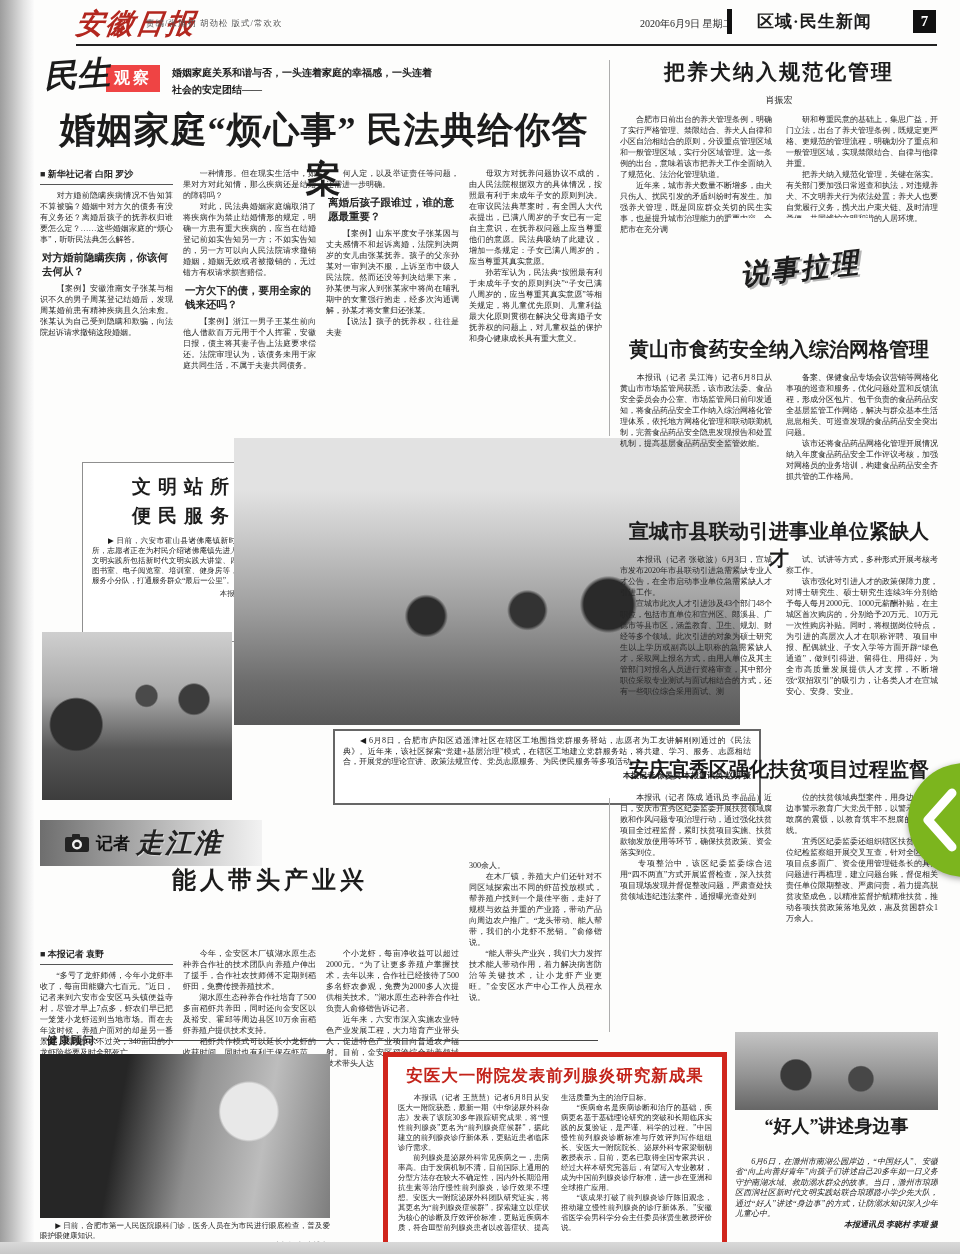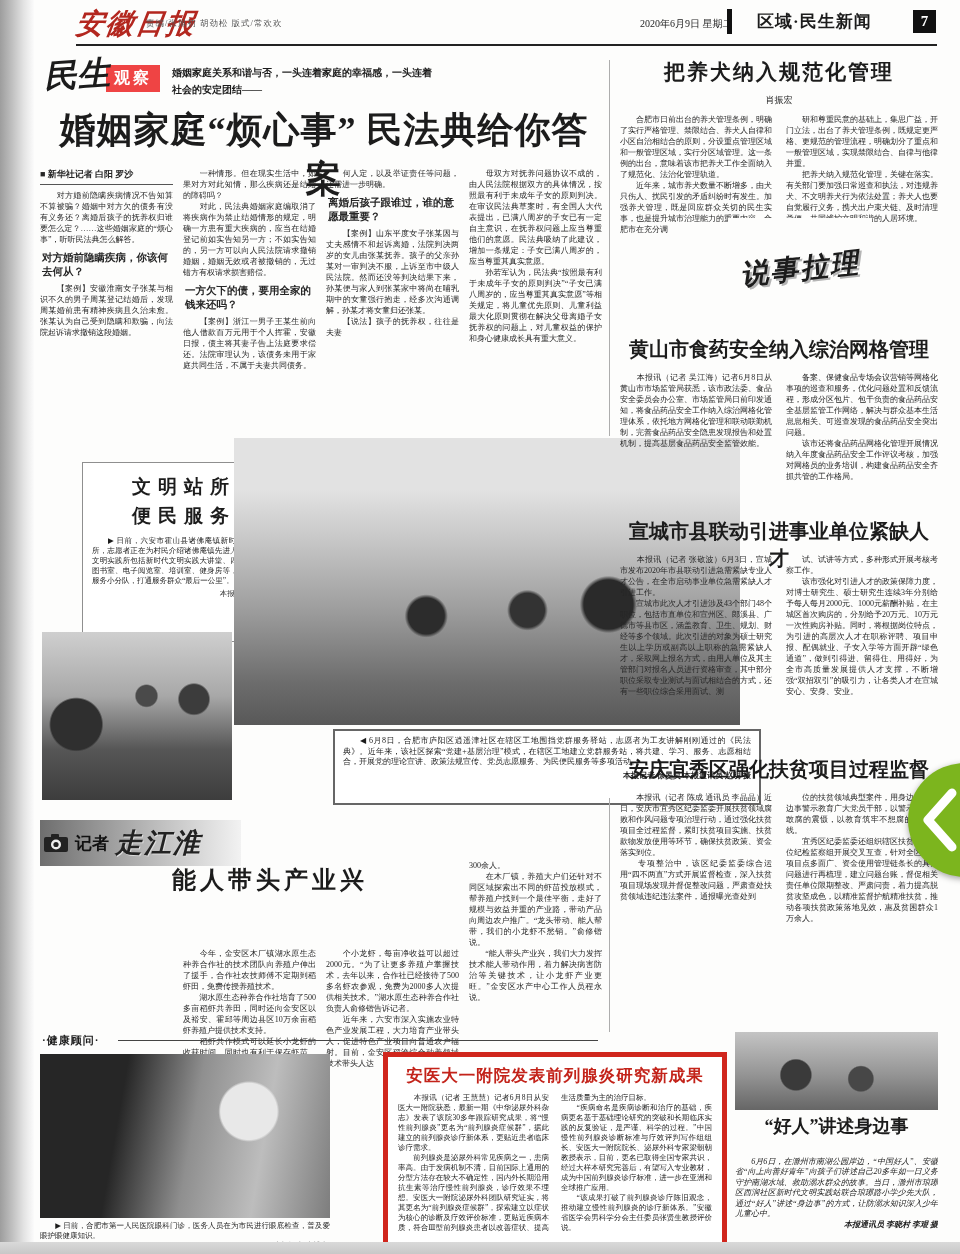--- a/index.html
+++ b/index.html
@@ -59,21 +59,21 @@
   .capbox .credit{font-size:8px;text-align:right;font-weight:bold;margin-top:2px;}
   
   .vline{width:1px;background:#adadad;}
   
   .r-head{left:620px;width:318px;text-align:center;font-weight:900;}
   .r-col{width:152px;font-size:8px;line-height:11px;text-align:justify;color:#262626;overflow:hidden;white-space:pre-line;}
   .shuoshi{left:728px;top:218px;width:144px;height:102px;background:#fdfdfc;display:flex;align-items:center;justify-content:center;}
   .shuoshi span{font-size:28px;font-weight:900;font-style:italic;transform:rotate(-6deg);letter-spacing:2px;
                 text-shadow:2px 2px 0 #b5b5b5;}
   
-  .rep-badge{left:40px;top:820px;width:198px;height:46px;display:flex;align-items:center;gap:6px;padding-left:3px;
+  .rep-badge{left:40px;top:820px;width:198px;height:46px;display:flex;align-items:center;gap:6px;padding-left:24px;
              background:linear-gradient(90deg,#6e6e6e,#b9b9b9 55%,#f2f2f2);}
   .rep-badge .t1{font-size:17px;font-weight:900;color:#111;}
   .rep-badge .t2{font-size:27px;font-weight:900;font-style:italic;letter-spacing:2px;color:#222;
                  text-shadow:1px 1px 0 #ddd;}
   .rep-headline{left:120px;top:864px;width:300px;text-align:center;font-size:24px;font-weight:900;letter-spacing:4px;}
   .rcol{width:133px;font-size:8px;line-height:11px;text-align:justify;color:#262626;overflow:hidden;margin-top:36px;}
   
   .health-label{left:42px;top:1033px;font-size:11px;font-weight:bold;letter-spacing:1px;}
   .health-rule{left:118px;top:1040px;width:480px;height:1px;background:#444;}
   .health-cap{left:40px;top:1221px;width:290px;font-size:7.5px;line-height:10px;text-align:justify;}
@@ -189,20 +189,24 @@
       <rect x="1" y="4" width="24" height="15" rx="2" fill="#222"></rect>
       <rect x="8" y="1" width="8" height="5" rx="1" fill="#222"></rect>
       <circle cx="13" cy="11.5" r="5" fill="#eee"></circle>
       <circle cx="13" cy="11.5" r="2.6" fill="#222"></circle>
     </svg>
     <span class="t1">记者</span>
     <span class="t2">走江淮</span>
   </div>
   <div class="abs rep-headline">能人带头产业兴</div>
 
+  <div class="abs rcol" style="left:40px;top:912px;height:120px;">
+    <div class="byline">■ 本报记者 袁野</div>
+    <p class="para">　　“多亏了龙虾师傅，今年小龙虾丰收了，每亩田能赚六七百元。”近日，记者来到六安市金安区马头镇便益寺村，尽管才早上7点多，虾农们早已把一笼笼小龙虾运到当地市场。而在去年这时候，养殖户面对的却是另一番景象，因为技术不过关，340亩田的小龙虾险些要及时全部死亡。</p>
+  </div>
   <div class="abs rcol" style="left:183px;top:912px;height:120px;white-space:pre-line;">　　今年，金安区木厂镇湖水原生态种养合作社的技术团队向养殖户伸出了援手，合作社农技师傅不定期到稻虾田，免费传授养殖技术。
 　　湖水原生态种养合作社培育了500多亩稻虾共养田，同时还向金安区以及裕安、霍邱等周边县区10万余亩稻虾养殖户提供技术支持。
 　　稻虾共作模式可以延长小龙虾的收获时间，同时也有利于保存虾苗，培养大</div>
   <div class="abs rcol" style="left:326px;top:912px;height:120px;white-space:pre-line;">　　个小龙虾，每亩净收益可以超过2000元。“为了让更多养殖户掌握技术，去年以来，合作社已经接待了500多名虾农参观，免费为2000多人次提供相关技术。”湖水原生态种养合作社负责人俞修锴告诉记者。
 　　近年来，六安市深入实施农业特色产业发展工程，大力培育产业带头人，促进特色产业项目向普通农户辐射。目前，金安区稻渔综合种养领域技术带头人达</div>
   <div class="abs rcol" style="left:469px;top:824px;height:208px;white-space:pre-line;">300余人。
 　　在木厂镇，养殖大户们还针对不同区域探索出不同的虾苗投放模式，帮养殖户找到一个最佳平衡，走好了规模与效益并重的产业路，带动产品向周边农户推广。“龙头带动、能人帮带，我们的小龙虾不愁销。”俞修锴说。
 　　“能人带头产业兴，我们大力发挥技术能人带动作用，着力解决病害防治等关键技术，让小龙虾产业更旺。”金安区水产中心工作人员程永说。</div>
 
   <div class="abs health-label">·健康顾问·</div>

